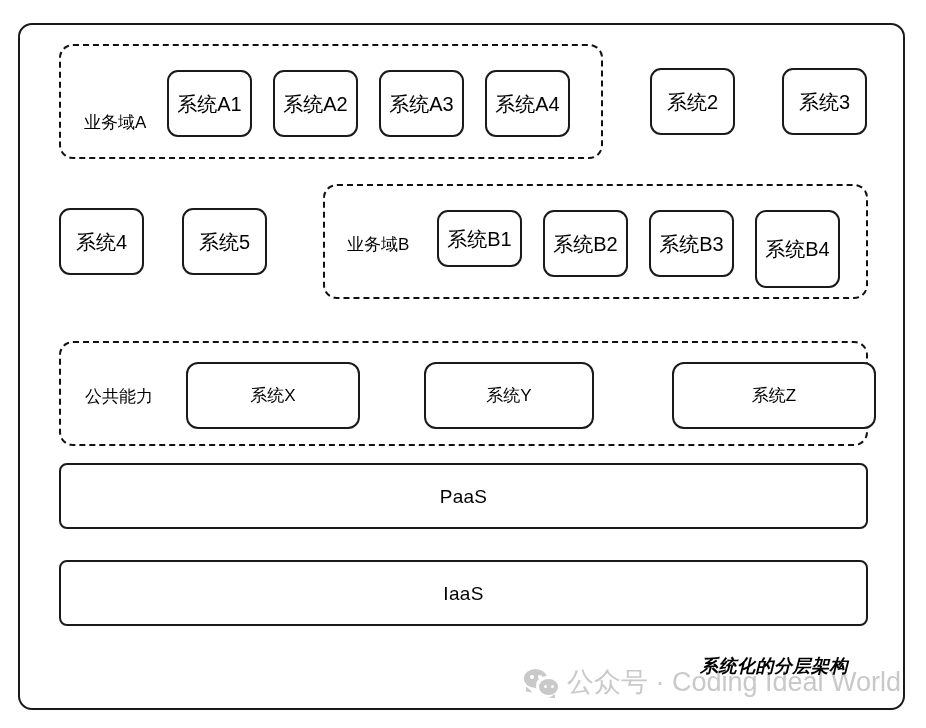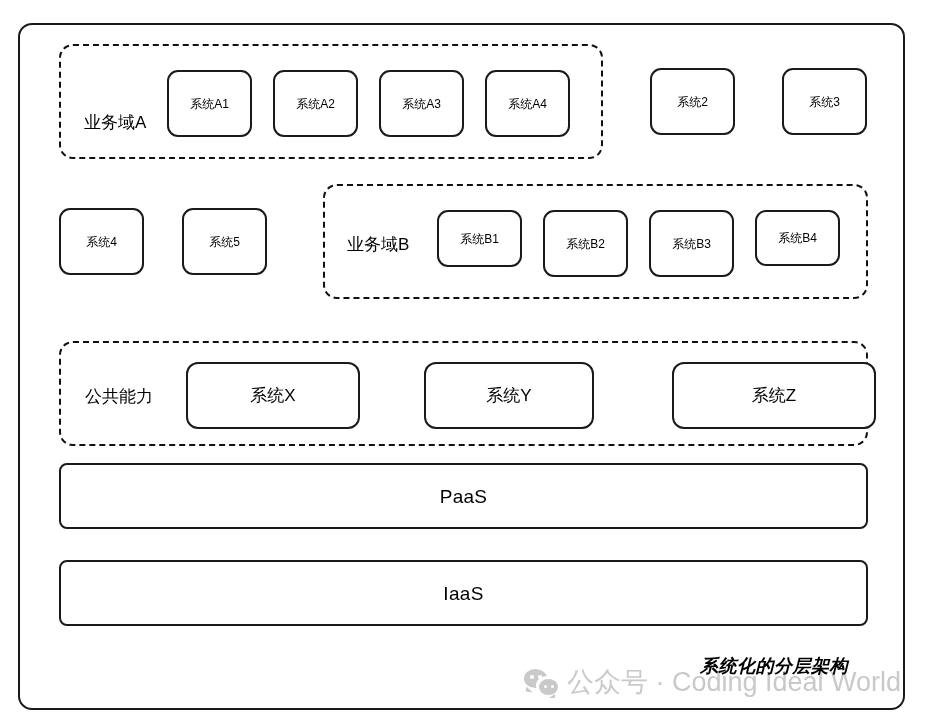--- a/index.html
+++ b/index.html
@@ -49,21 +49,21 @@
   
   .sys-box {
     position: absolute;
     box-sizing: border-box;
     border: 2px solid #1a1a1a;
     border-radius: 11px;
     background: #ffffff;
     display: flex;
     align-items: center;
     justify-content: center;
-    font-size: 12px;
+    font-size: 20px;
     line-height: 1;
     color: #000000;
     white-space: nowrap;
   }
 
   .sys-box.wide { border-radius: 12px; font-size: 17px; }
 
   
   .layer-bar {
     position: absolute;
@@ -176,21 +176,21 @@
 
   <div class="sys-box" style="left:39px; top:183px; width:85px; height:67px;">系统4</div>
   <div class="sys-box" style="left:162px; top:183px; width:85px; height:67px;">系统5</div>
 
   <div class="group-dashed" style="left:303px; top:159px; width:545px; height:115px;">
     <span class="group-label" style="left:22px; top:50px;">业务域B</span>
 
     <div class="sys-box" style="left:112px; top:24px; width:85px; height:57px;">系统B1</div>
     <div class="sys-box" style="left:218px; top:24px; width:85px; height:67px;text-align:center;">系统B2</div>
     <div class="sys-box" style="left:324px; top:24px; width:85px; height:67px;">系统B3</div>
-    <div class="sys-box" style="left:430px; top:24px; width:85px; height:56px;">系统B4</div>
+    <div class="sys-box" style="left:430px; top:24px; width:85px; height:78px;">系统B4</div>
   </div>
 
   <div class="group-dashed" style="left:39px; top:316px; width:809px; height:105px;text-align:center;">
     <span class="group-label" style="left:24px; top:45px;">公共能力</span>
 
     <div class="sys-box wide" style="left:125px; top:19px; width:174px; height:67px;">系统X</div>
     <div class="sys-box wide" style="left:363px; top:19px; width:170px; height:67px;">系统Y</div>
     <div class="sys-box wide" style="left:611px; top:19px; width:204px; height:67px;">系统Z</div>
   </div>
 

